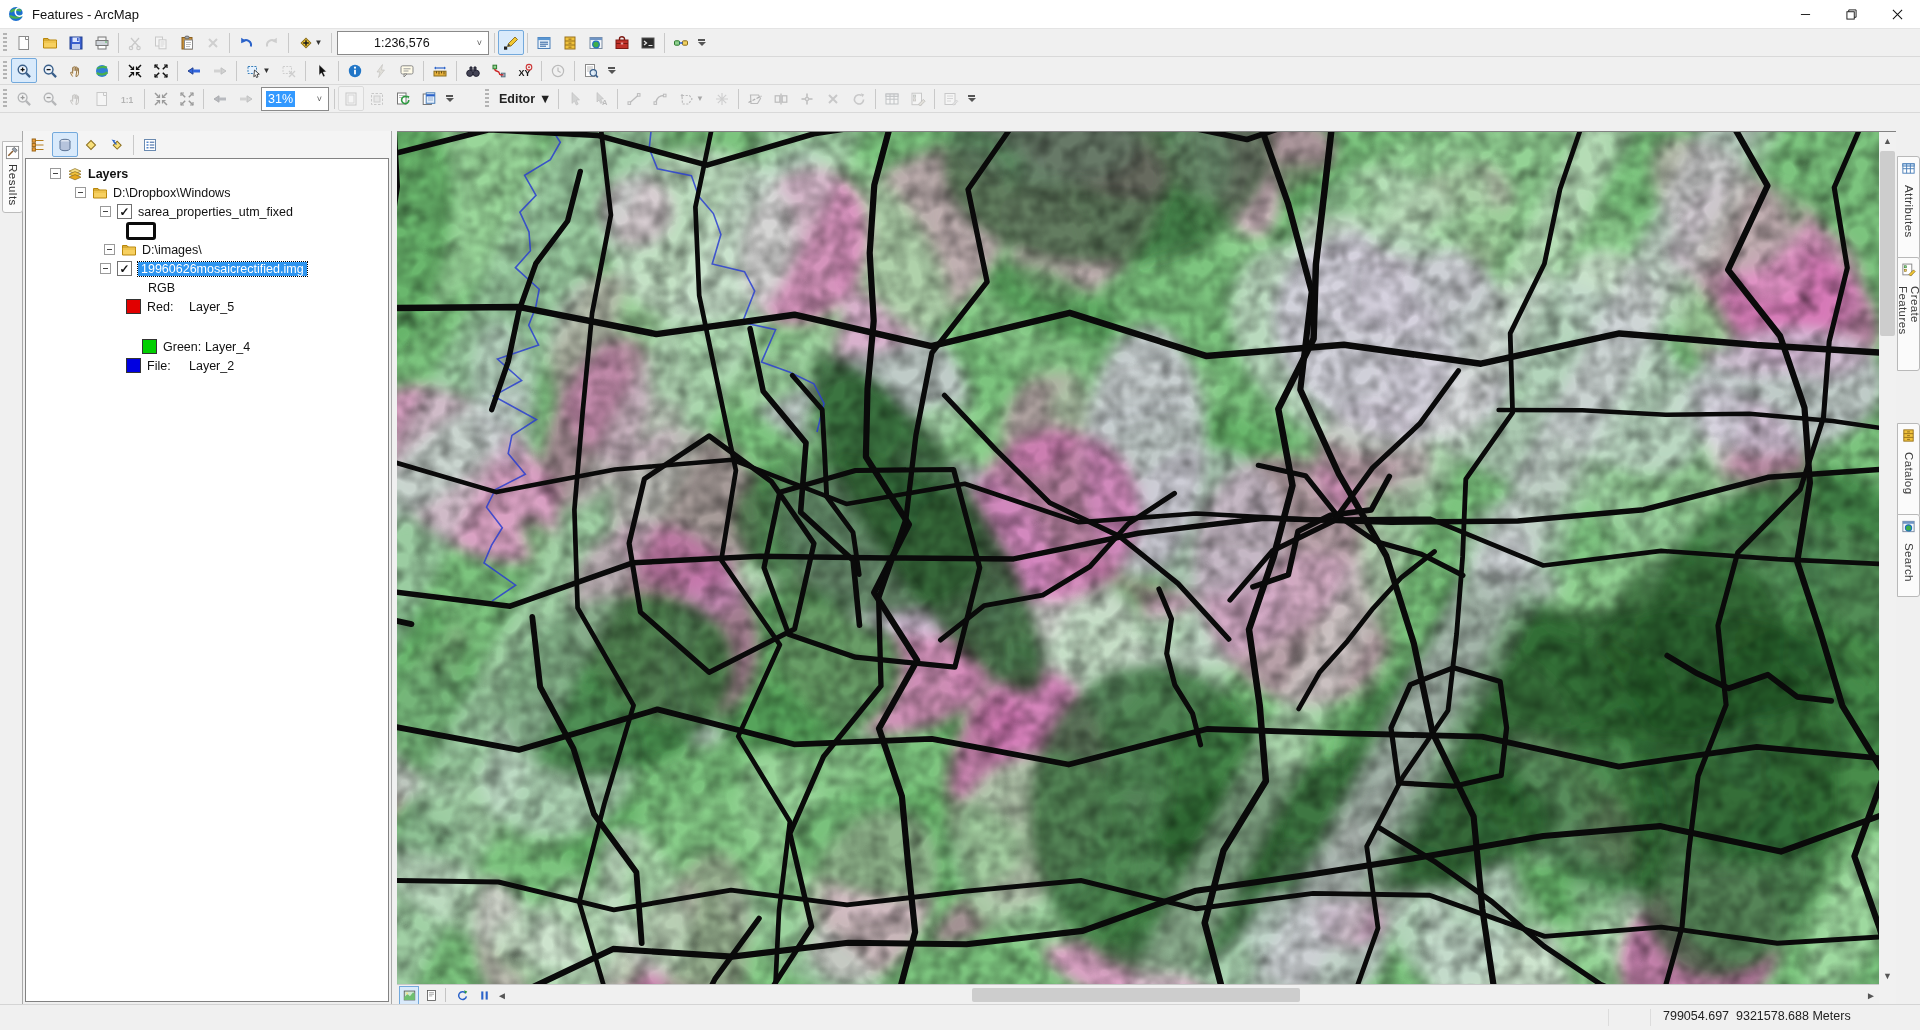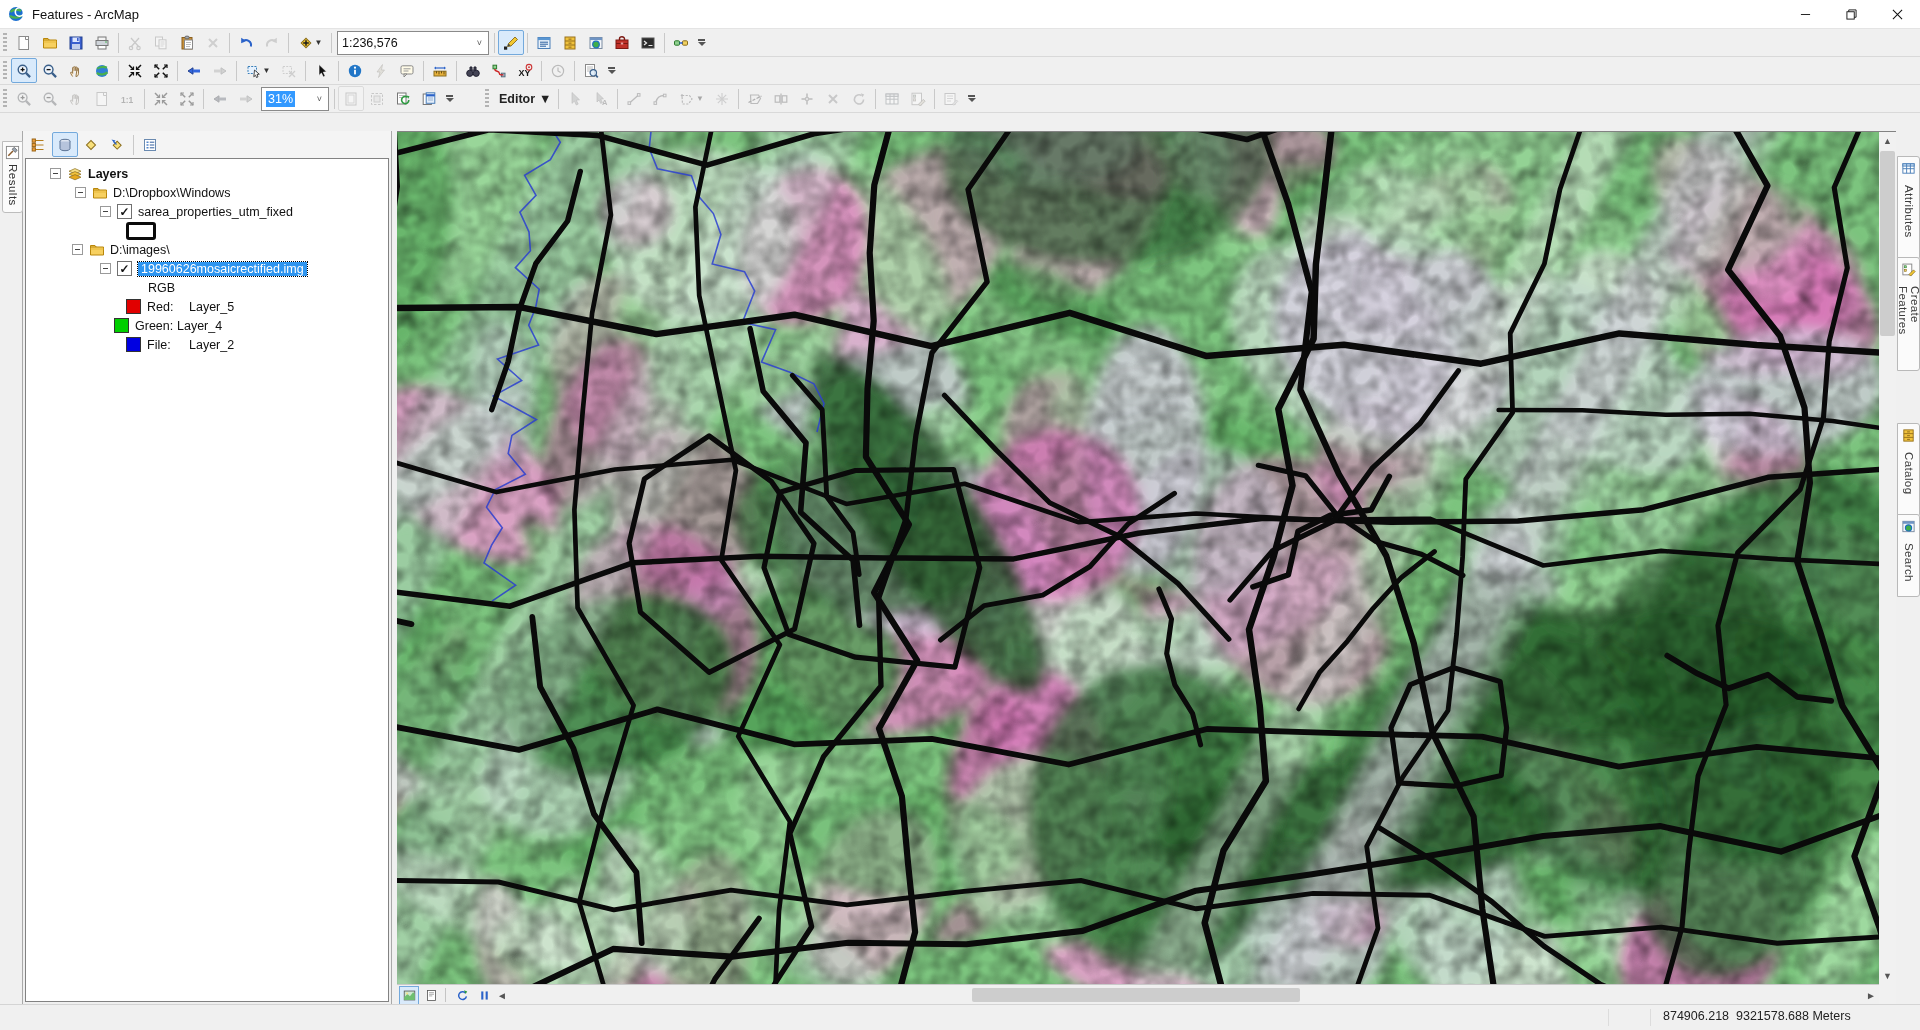--- a/index.html
+++ b/index.html
@@ -17,21 +17,21 @@
   
   .tbrow{height:27px;background:#f0f0f0;display:flex;align-items:center;border-bottom:1px solid #d9d9d9;}
   .grip{width:4px;height:19px;margin:0 4px 0 3px;background:repeating-linear-gradient(#b3b3b3 0 2px,transparent 2px 4px);flex:0 0 auto;}
   .tbtn{width:24px;height:23px;display:flex;align-items:center;justify-content:center;border:1px solid transparent;border-radius:2px;flex:0 0 auto;position:relative;}
   .tbtn svg{width:16px;height:16px;}
   .tbtn.active{background:#d9eafb;border-color:#73a9dc;}
   .tbtn.disabled{opacity:.38;filter:grayscale(.9);}
   .tbtn .caret{font-size:8px;color:#333;margin-left:1px;}
   .sep{width:1px;height:20px;background:#c9c9c9;margin:0 3px;flex:0 0 auto;}
   .combo{height:22px;background:#fff;border:1px solid #8a8a8a;display:flex;align-items:center;font-size:12.5px;color:#111;margin:0 2px;flex:0 0 auto;}
-  .combo .cv{flex:1;padding-left:4px;white-space:nowrap;}
+  .combo .cv{flex:1;padding-left:4px;white-space:nowrap;margin-left:32px;}
   .combo .cv.hl{background:#3399ff;color:#fff;flex:0 0 auto;padding:1px 2px;margin-left:4px;}
   .combo .dd{width:17px;height:100%;display:flex;align-items:center;justify-content:center;color:#555;font-size:9px;}
   .tblabel{font-size:12.5px;font-weight:bold;color:#222;padding:0 4px 0 6px;display:flex;align-items:center;gap:4px;}
   .overflow{width:13px;height:23px;display:flex;flex-direction:column;align-items:center;justify-content:center;gap:1px;margin-left:1px;}
   .overflow i{display:block;width:7px;height:2px;background:#555;}
   .overflow u{display:block;width:0;height:0;border-left:4px solid transparent;border-right:4px solid transparent;border-top:4px solid #555;}
   
   .main{position:absolute;top:79px;left:0;right:0;bottom:25px;display:flex;}
   .main{top:79px;} 
   
@@ -826,21 +826,21 @@
           <span>D:\Dropbox\Windows</span>
         </div>
         <div class="trow" style="padding-left:74px;">
           <span class="exp"></span>
           <span class="cb">✓</span>
           <span>sarea_properties_utm_fixed</span>
         </div>
         <div class="trow" style="padding-left:100px;">
           <span class="lsym"></span>
         </div>
-        <div class="trow" style="padding-left:46px;">
+        <div class="trow" style="padding-left:78px;">
           <span class="exp"></span>
           <span class="ticon">
               <svg viewBox="0 0 16 16">
                 <path d="M1.5 5.5v-2h4.5l1 1.5h.5" fill="#f7d060" stroke="#b8860b"></path>
                 <path d="M1.5 5h13v8h-13z" fill="#f7d060" stroke="#b8860b"></path>
                 <path d="M1.5 7h13" stroke="#e8b93c"></path>
               </svg>
             </span>
           <span>D:\images\</span>
         </div>
@@ -850,21 +850,21 @@
           <span class="sel">19960626mosaicrectified.img</span>
         </div>
         <div class="trow" style="padding-left:122px;">
           <span>RGB</span>
         </div>
         <div class="trow" style="padding-left:100px;">
           <span class="sw" id="sw-red" style="background: rgb(225, 0, 0);"></span>
           <span class="rgbl">Red:</span>
           <span>Layer_5</span>
         </div>
-        <div class="trow" style="padding-left:88px;">
+        <div class="trow" style="padding-left:116px;margin-top:21px;">
           <span class="sw" id="sw-green" style="background: rgb(0, 207, 0);"></span>
           <span class="rgbl">Green:</span>
           <span>Layer_4</span>
         </div>
         <div class="trow" style="padding-left:100px;">
           <span class="sw" id="sw-blue" style="background: rgb(0, 0, 225);"></span>
           <span class="rgbl">File:</span>
           <span>Layer_2</span>
         </div>
       </div>
@@ -1175,16 +1175,16 @@
               <circle cx="8" cy="9.5" r="3.3" fill="#3fae49" stroke="#1c6fbe" stroke-width="1.2"></circle>
             </svg></span>
           <span class="vtxt">Search</span>
         </div>
       </div>
   </div>
 
   <div class="statusbar">
     <span class="status-cellline" style="left:1608px;"></span>
     <span class="status-cellline" style="left:1650px;"></span>
-    <span class="coords">874906.218  9321578.688 Meters</span>
+    <span class="coords">799054.697  9321578.688 Meters</span>
   </div>
 
 </div>
 
 </body></html>

